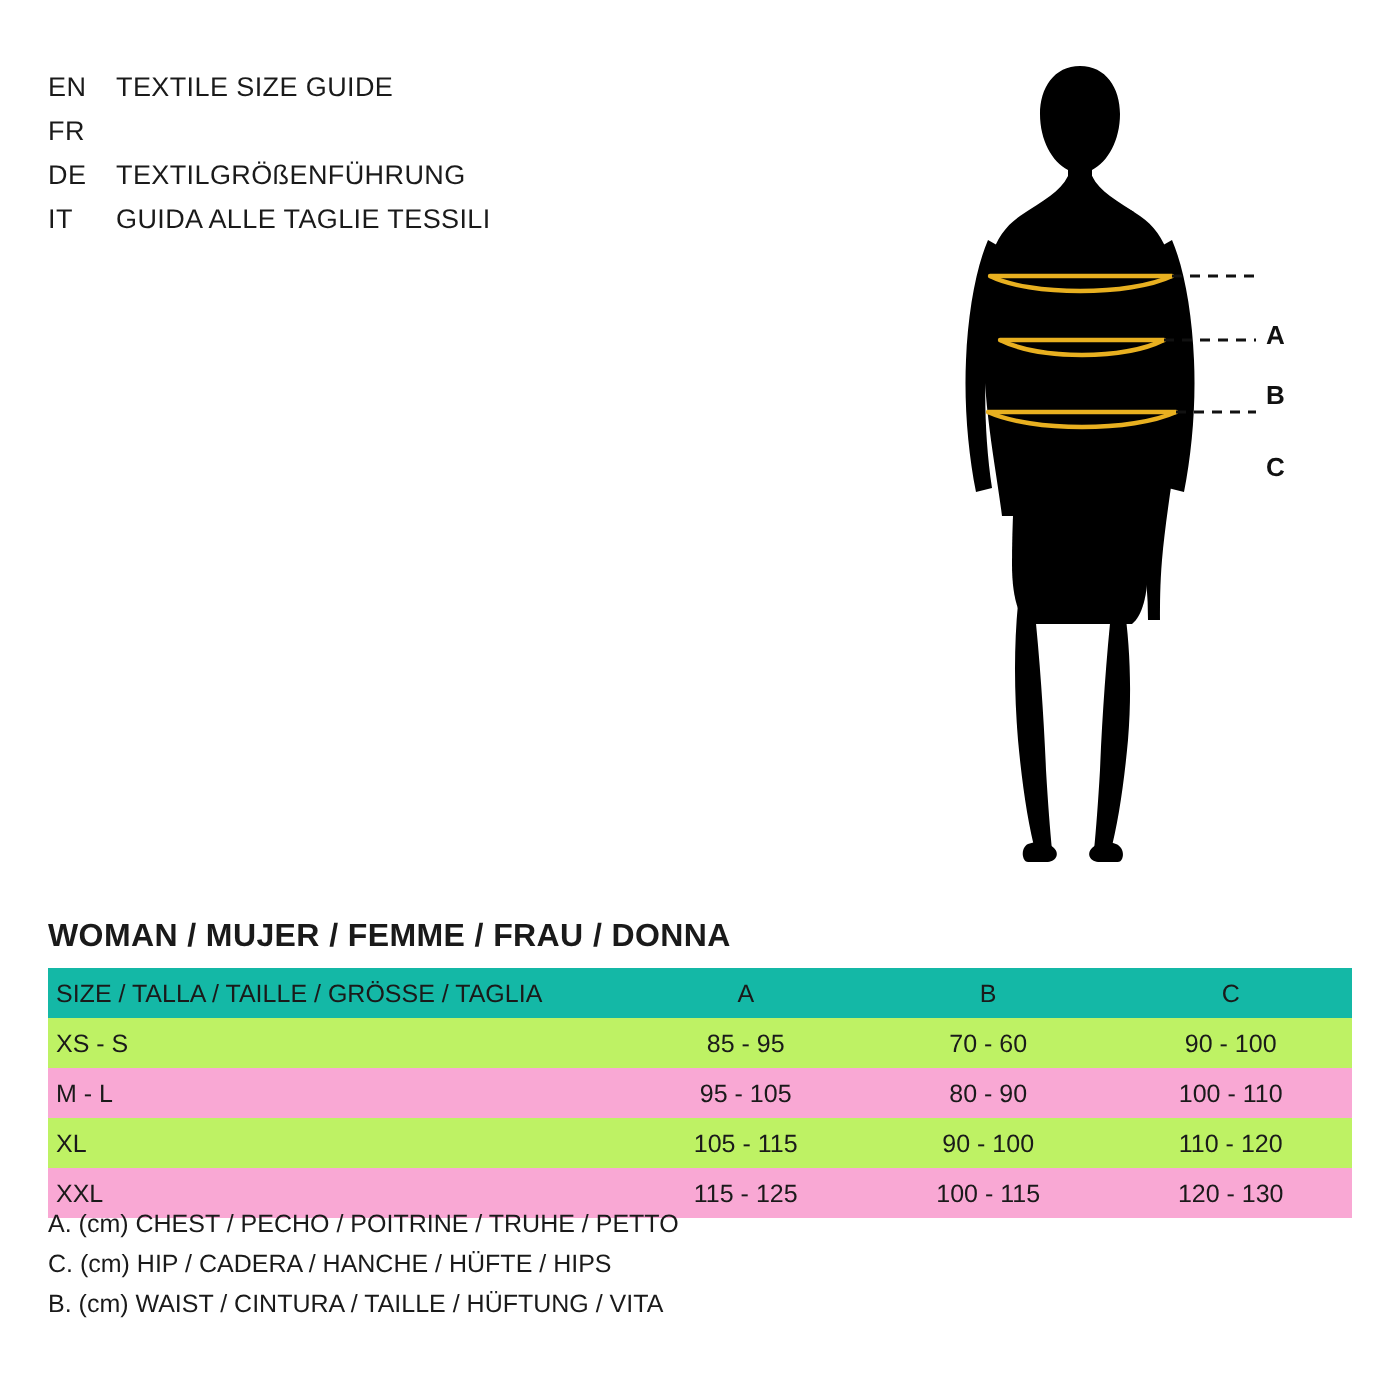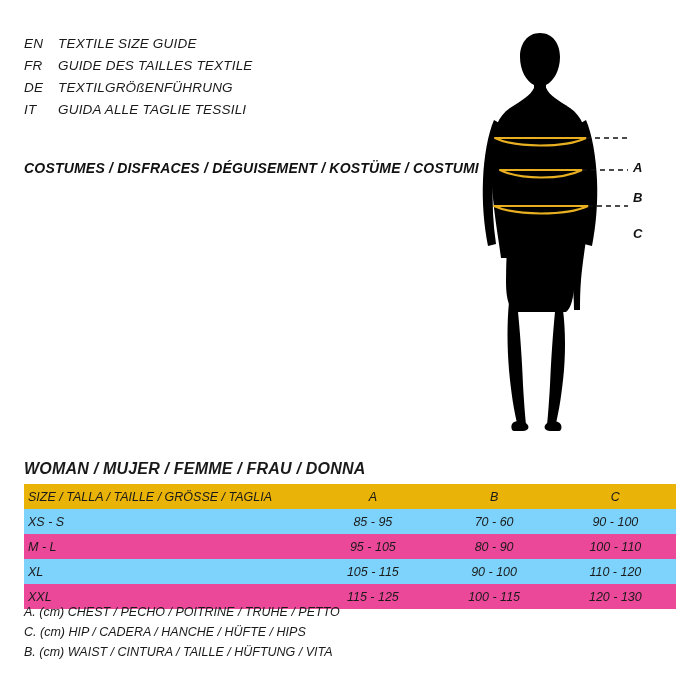--- a/index.html
+++ b/index.html
@@ -14,21 +14,20 @@
     color: #1a1a1a;
     position: relative;
     overflow: hidden;
   }
 
   .page {
     position: absolute;
     left: 0; top: 0;
     width: 700px;
     height: 700px;
-    font-style: italic;
   }
 
   
   .lang-block {
     position: absolute;
     left: 24px;
     top: 36px;
     width: 460px;
   }
   .lang-row {
@@ -114,27 +113,27 @@
     width: 286px;
   }
   table.size-table th.col-a,
   table.size-table td.col-a { width: 122px; }
   table.size-table th.col-b,
   table.size-table td.col-b { width: 122px; }
   table.size-table th.col-c,
   table.size-table td.col-c { width: 122px; }
 
   table.size-table thead tr {
-    background: #eab308;
+    background: #14b8a6;
   }
   table.size-table thead th {
     font-weight: normal;
   }
-  table.size-table tbody tr.row-odd { background: #7dd3fc; }
-  table.size-table tbody tr.row-even { background: #ec4899; }
+  table.size-table tbody tr.row-odd { background: #bef264; }
+  table.size-table tbody tr.row-even { background: #f9a8d4; }
 
   
   .legend {
     position: absolute;
     left: 24px;
     top: 602px;
     font-size: 12.5px;
     line-height: 20px;
     color: #1a1a1a;
   }
@@ -144,33 +143,31 @@
 
 <div class="page">
 
   <div class="lang-block">
     <div class="lang-row">
       <span class="lang-code">EN</span>
       <span class="lang-text">TEXTILE SIZE GUIDE</span>
     </div>
     <div class="lang-row">
       <span class="lang-code">FR</span>
-      <span class="lang-text">GUIDE DES TAILLES TEXTILE</span>
     </div>
     <div class="lang-row">
       <span class="lang-code">DE</span>
       <span class="lang-text">TEXTILGRÖßENFÜHRUNG</span>
     </div>
     <div class="lang-row">
       <span class="lang-code">IT</span>
       <span class="lang-text">GUIDA ALLE TAGLIE TESSILI</span>
     </div>
   </div>
 
-  <div class="costumes-line">COSTUMES / DISFRACES / DÉGUISEMENT / KOSTÜME / COSTUMI</div>
 
   <div class="figure-wrap">
     <svg class="figure-svg" width="210" height="410" viewBox="0 0 210 410">
 
       <path fill="#000000" d="M70,3 C83,3 90,14 90,27 C90,40 84,51 76,55 L76,62 L64,62 L64,55 C56,51 50,40 50,27 C50,14 57,3 70,3 Z"></path>
 
       <path fill="#000000" d="M64,58 L76,58 C78,66 86,70 96,76 C108,83 114,95 116,112 C118,128 119,150 119,168 C119,182 118,196 116,210
         C114,224 112,238 111,250 C110,262 110,272 110,280
         L104,280 C104,268 103,256 101,244 C99,232 97,222 96,214
         L94,214 C93,226 92,240 92,252 L92,280 L84,280

